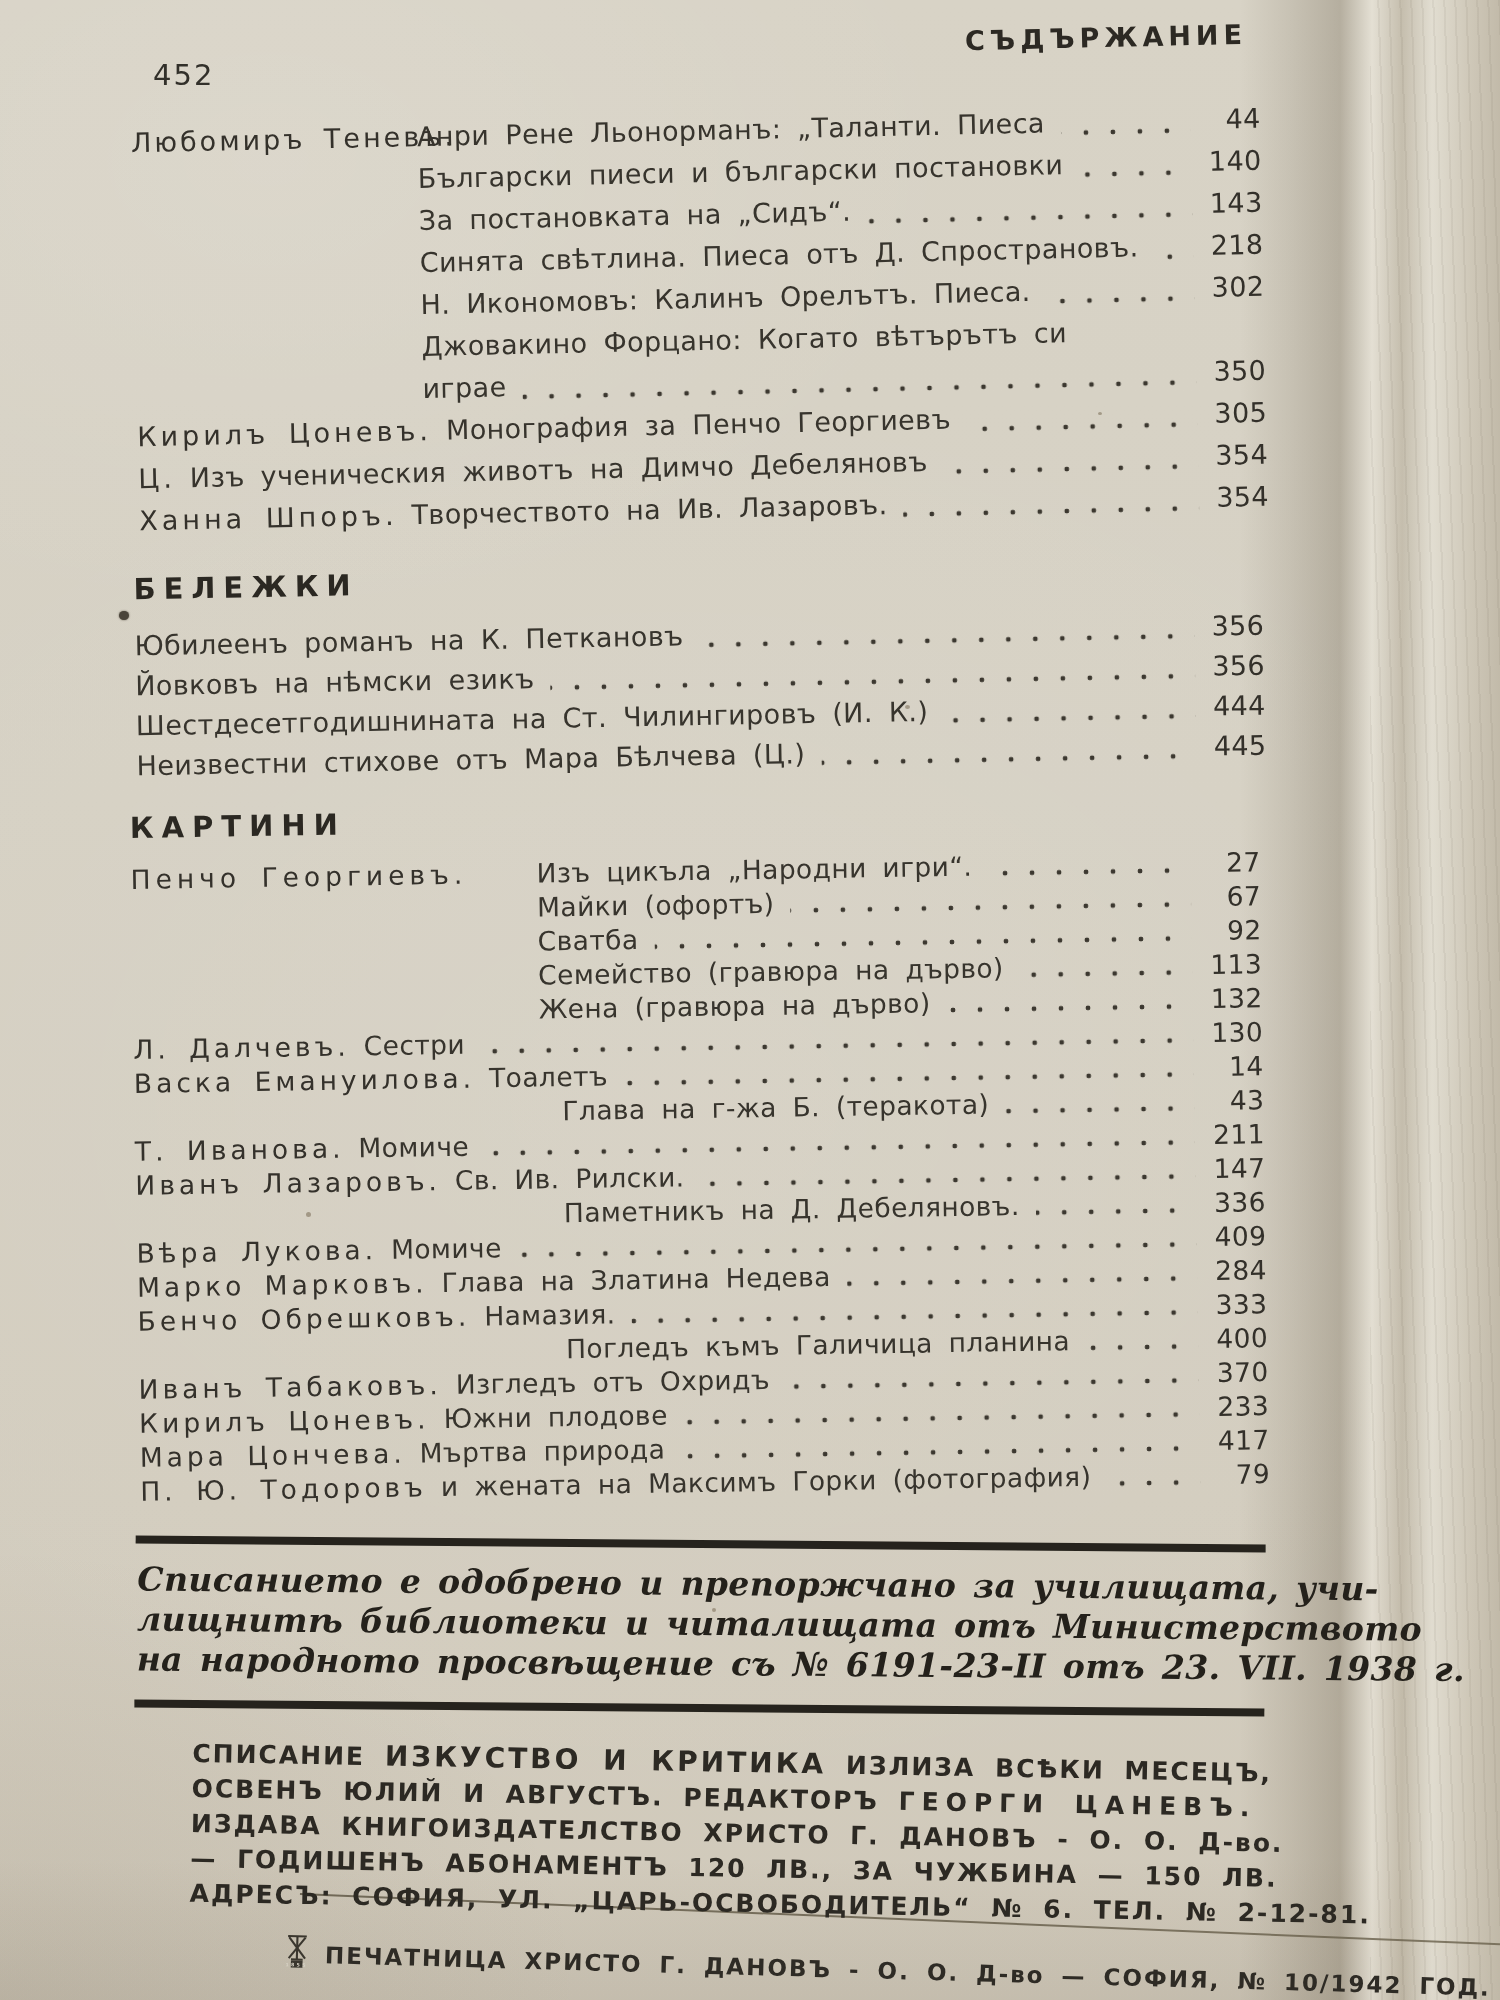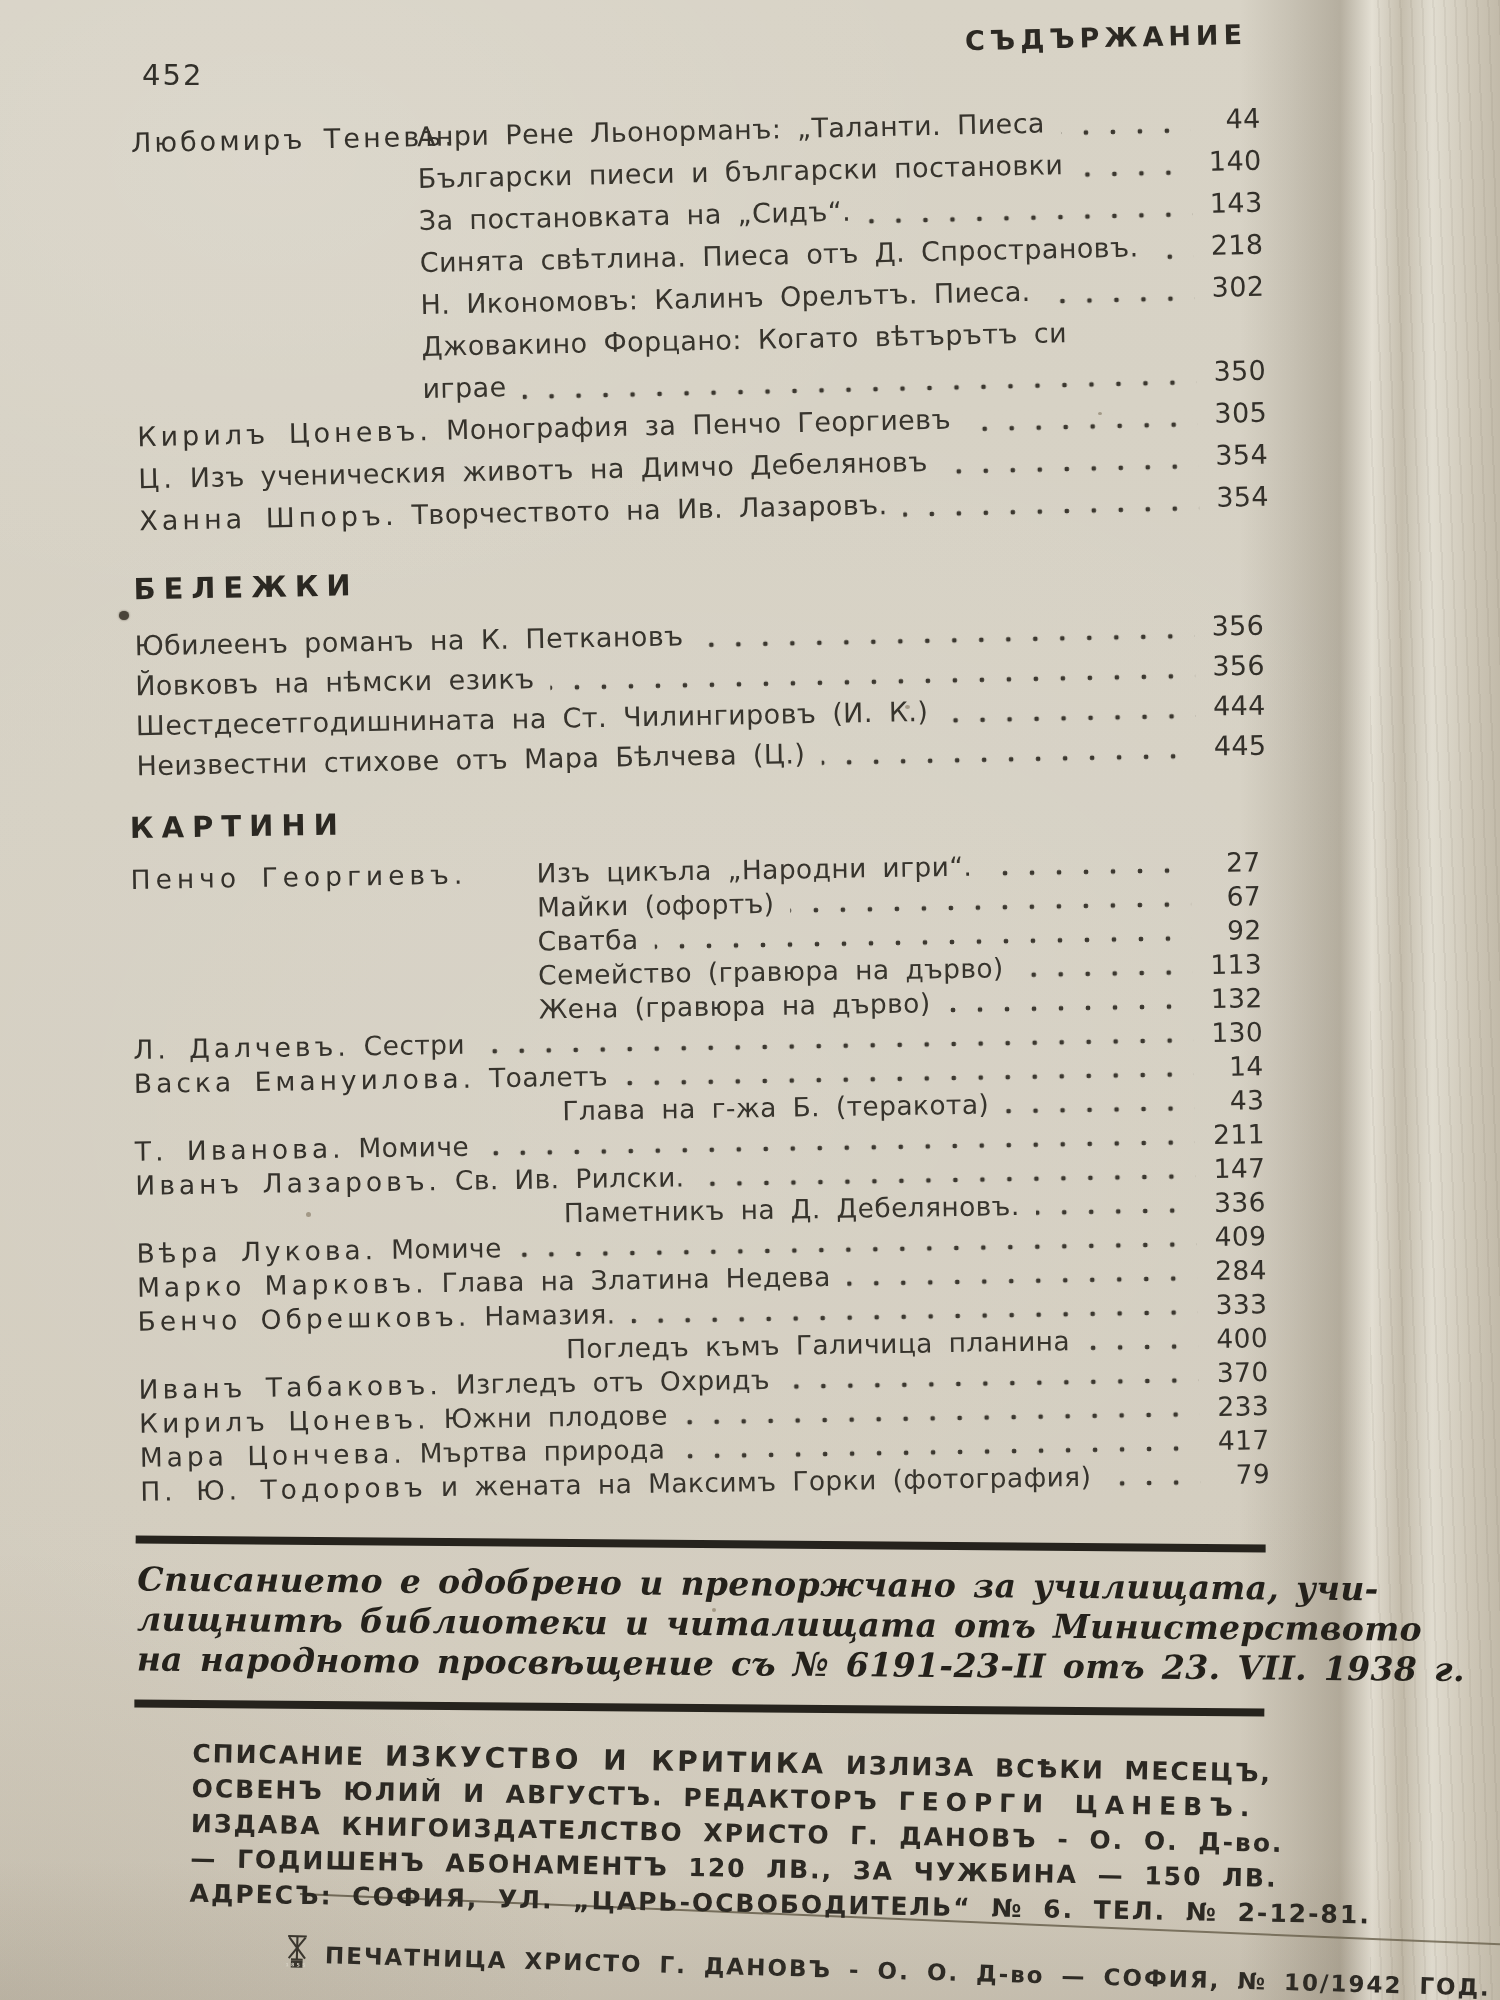--- a/index.html
+++ b/index.html
@@ -41,21 +41,21 @@
   .stray-line{position:absolute;left:300px;top:1893px;width:1220px;height:2px;
     background:linear-gradient(90deg,#5a5240,#6a614c);transform:rotate(2.4deg);transform-origin:0 0;opacity:.8;}
 
   .content{position:absolute;left:135px;top:0;width:1130px;}
 
   .doc-header{
     position:absolute;top:22px;right:18px;
     font-weight:bold;font-size:27px;letter-spacing:5px;color:#2c2923;
     transform:rotate(-1.3deg);
   }
-  .page-num{position:absolute;top:58px;left:7px;font-size:29px;letter-spacing:2px;color:#32302a;}
+  .page-num{position:absolute;top:58px;left:18px;font-size:29px;letter-spacing:2px;color:#32302a;}
 
   .sections{padding-top:110px;}
   .section{margin:0;}
   .sec-main{transform:rotate(-1.25deg);transform-origin:50% 50%;}
   .sec-belezhki{transform:rotate(-1.05deg);transform-origin:50% 50%;}
   .sec-kartini{transform:rotate(-0.9deg);transform-origin:50% 50%;}
 
   .sec-heading{
     font-weight:bold;font-size:29px;letter-spacing:8px;color:#2b2822;
     margin:26px 0 18px 0;

